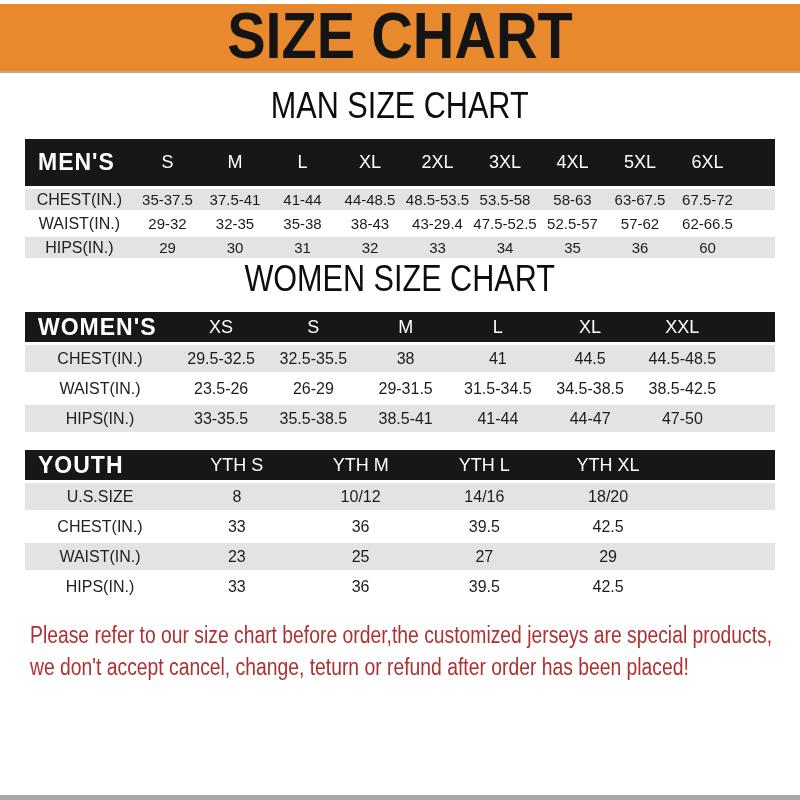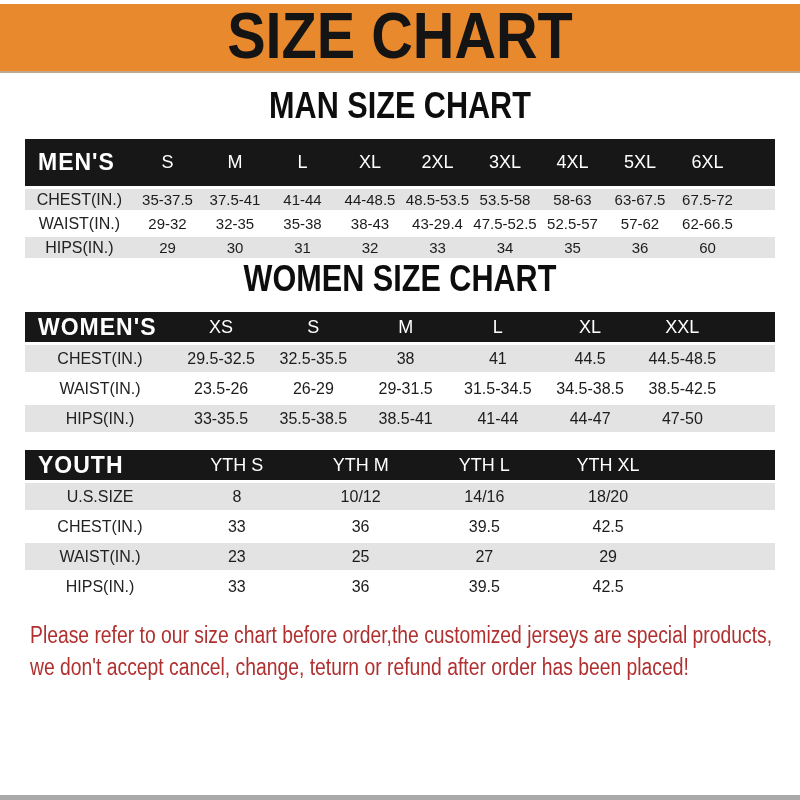--- a/index.html
+++ b/index.html
@@ -24,21 +24,21 @@
     font-size: 64px;
     line-height: 1;
     color: #141414;
     transform: scaleX(0.9);
     white-space: nowrap;
   }
 
   
   .section-title {
     text-align: center;
-    font-weight: bold;
+    font-weight: normal;
     color: #0d0d0d;
   }
   .section-title span {
     display: inline-block;
     font-size: 36px;
     line-height: 1;
     transform: scaleX(0.85);
     white-space: nowrap;
   }
   .title-men   { margin-top: 17px; }

